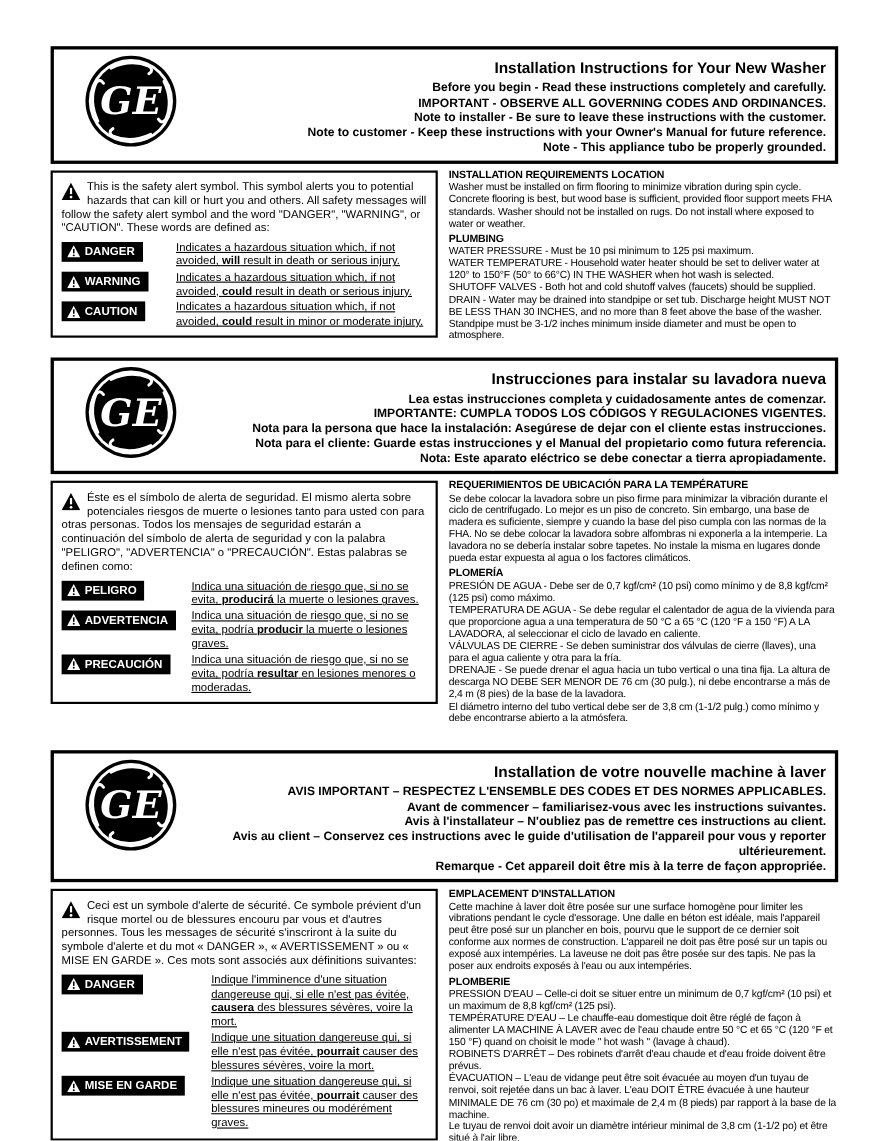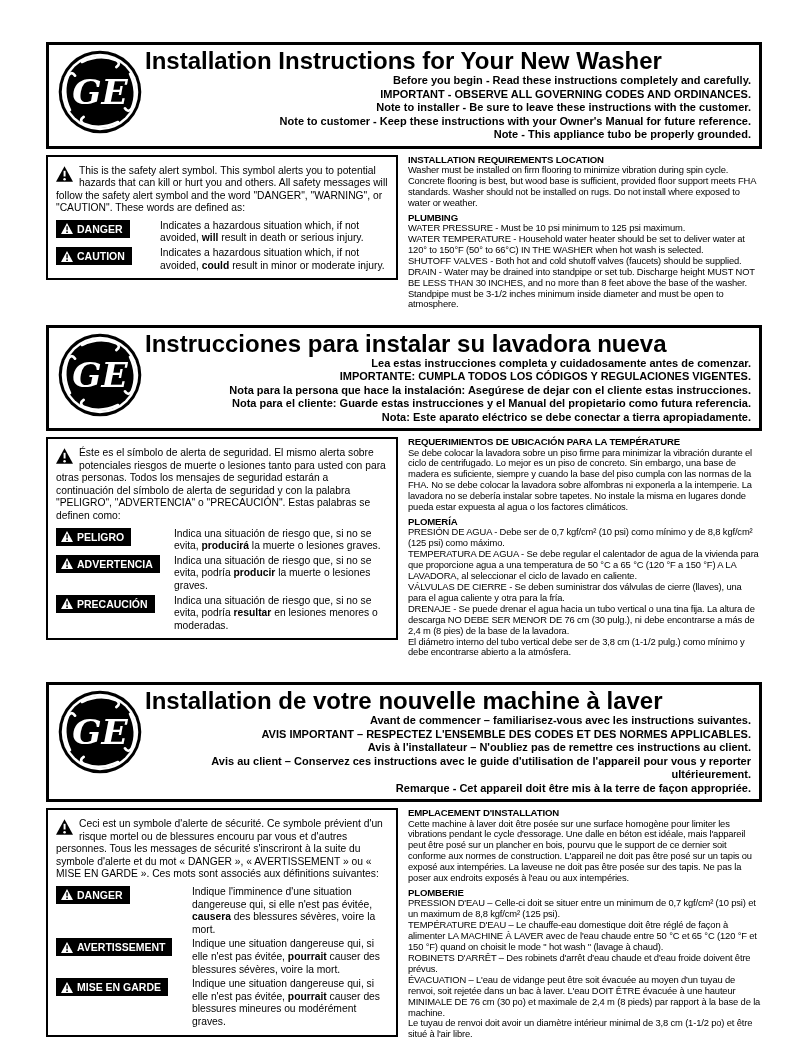--- a/index.html
+++ b/index.html
@@ -1,30 +1,30 @@
 <!DOCTYPE html>
 <html><head>
 <meta charset="utf-8">
 <style>
   html,body{margin:0;padding:0;background:#fff;}
   .page{width:802px;height:1037px;background:#fff;box-sizing:border-box;
         padding:42px 40px 0 46px;font-family:"Liberation Sans",sans-serif;color:#000;overflow:hidden;}
   section{display:block;}
   .header-box{border:3px solid #000;position:relative;box-sizing:border-box;
               padding:4px 8px 4px 96px;margin-bottom:6px;min-height:96px;}
-  .ge-logo{position:absolute;left:8px;top:4px;width:86px;height:86px;}
-  .title{font-size:24px;line-height:24px;font-weight:bold;text-align:left;margin:0 0 1px;}
+  .ge-logo{position:absolute;left:27px;top:4px;width:86px;height:86px;}
+  .title{font-size:14px;line-height:24px;font-weight:bold;text-align:right;margin:0 0 1px;}
   .hline{font-size:11px;line-height:13.5px;font-weight:bold;text-align:right;margin:0;}
   .row{display:flex;gap:10px;align-items:flex-start;margin-bottom:8px;}
   .row-1{min-height:162px;}
   .row-2{min-height:237px;}
   .safety-box{border:2px solid #000;width:352px;flex:none;box-sizing:border-box;padding:8px 8px 6px;}
   .intro{font-size:10.3px;line-height:12.6px;margin:0 0 5px;}
   .alert-tri{float:left;margin:1px 6px 0 0;}
-  .label-row{display:flex;margin-top:2px;align-items:flex-start;}
+  .label-row{display:flex;margin-top:2px;align-items:flex-start;text-decoration:underline;}
   .badge-col{flex:none;}
   .s0 .badge-col{width:104px;}
   .s1 .badge-col{width:118px;}
   .s2 .badge-col{width:136px;}
   .badge{display:inline-flex;align-items:center;gap:4px;background:#000;color:#fff;
          font-weight:bold;font-size:10.5px;padding:3px 7px 3px 5px;white-space:nowrap;}
   .desc{flex:1;font-size:10.3px;line-height:12.6px;margin:0;}
   .desc b{font-weight:bold;}
   .right-col{flex:1;font-size:9.4px;line-height:10.9px;letter-spacing:-0.15px;margin-top:-4px;}
   .right-col h3{font-size:9.6px;line-height:11.5px;margin:3px 0 0;letter-spacing:-0.15px;}
@@ -84,20 +84,33 @@
           <p class="desc"><span>Indicates a hazardous situation which, if not avoided, </span><b>will</b><span> result in death or serious injury.</span></p>
         </div>
         <div class="label-row">
           <div class="badge-col">
             <span class="badge">
               <svg width="12" height="11" viewBox="0 0 24 22">
                   <path d="M12 0 L24 22 H0 Z" fill="#fff"></path>
                   <rect x="10.7" y="6.5" width="2.8" height="8" fill="#000"></rect>
                   <circle cx="12.1" cy="18.3" r="1.8" fill="#000"></circle>
                 </svg>
+              <span>WARNING</span>
+            </span>
+          </div>
+          <p class="desc"><span>Indicates a hazardous situation which, if not avoided, </span><b>could</b><span> result in death or serious injury.</span></p>
+        </div>
+        <div class="label-row">
+          <div class="badge-col">
+            <span class="badge">
+              <svg width="12" height="11" viewBox="0 0 24 22">
+                  <path d="M12 0 L24 22 H0 Z" fill="#fff"></path>
+                  <rect x="10.7" y="6.5" width="2.8" height="8" fill="#000"></rect>
+                  <circle cx="12.1" cy="18.3" r="1.8" fill="#000"></circle>
+                </svg>
               <span>CAUTION</span>
             </span>
           </div>
           <p class="desc"><span>Indicates a hazardous situation which, if not avoided, </span><b>could</b><span> result in minor or moderate injury.</span></p>
         </div>
       </div>
       <div class="right-col">
         <h3>INSTALLATION REQUIREMENTS LOCATION</h3>
         <p>Washer must be installed on firm flooring to minimize vibration during spin cycle. Concrete flooring is best, but wood base is sufficient, provided floor support meets FHA standards. Washer should not be installed on rugs. Do not install where exposed to water or weather.</p>
         <h3>PLUMBING</h3>
@@ -207,22 +220,22 @@
           <g fill="none" stroke="#fff" stroke-width="3.2" stroke-linecap="round">
             <path d="M29 15 Q50 5 69 13 Q75 17 69 21"></path>
             <path d="M29 15 Q50 5 69 13 Q75 17 69 21" transform="rotate(90 50 50)"></path>
             <path d="M29 15 Q50 5 69 13 Q75 17 69 21" transform="rotate(180 50 50)"></path>
             <path d="M29 15 Q50 5 69 13 Q75 17 69 21" transform="rotate(270 50 50)"></path>
           </g>
           <text x="50" y="64" text-anchor="middle" font-family="DejaVu Serif, serif" font-style="italic" font-weight="bold" font-size="40" fill="#fff">GE</text>
         </svg>
       </span>
       <h1 class="title">Installation de votre nouvelle machine à laver</h1>
+      <p class="hline">AVIS IMPORTANT – RESPECTEZ L'ENSEMBLE DES CODES ET DES NORMES APPLICABLES.</p>
       <p class="hline">Avant de commencer – familiarisez-vous avec les instructions suivantes.</p>
-      <p class="hline">AVIS IMPORTANT – RESPECTEZ L'ENSEMBLE DES CODES ET DES NORMES APPLICABLES.</p>
       <p class="hline">Avis à l'installateur – N'oubliez pas de remettre ces instructions au client.</p>
       <p class="hline">Avis au client – Conservez ces instructions avec le guide d'utilisation de l'appareil pour vous y reporter ultérieurement.</p>
       <p class="hline">Remarque - Cet appareil doit être mis à la terre de façon appropriée.</p>
     </div>
     <div class="row">
       <div class="safety-box s2">
         <p class="intro">
           <span class="alert-tri">
             <svg width="17" height="16" viewBox="0 0 24 22">
                 <path d="M12 0 L24 22 H0 Z" fill="#000"></path>

